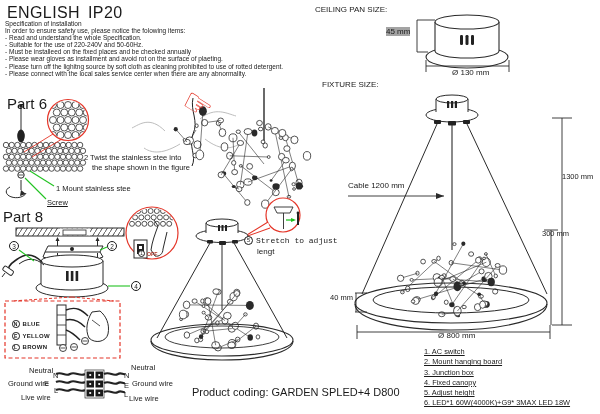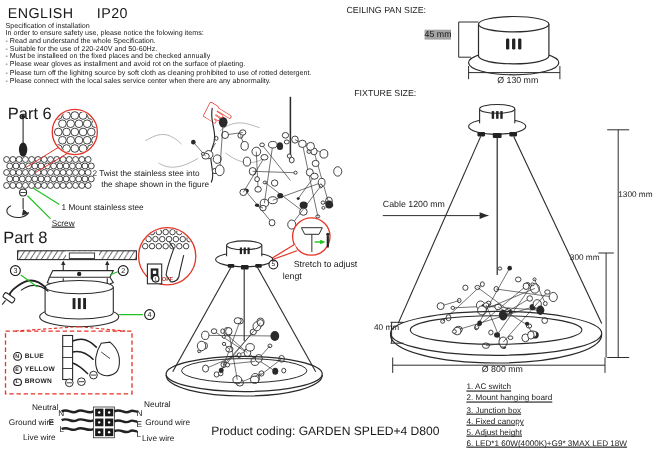--- a/index.html
+++ b/index.html
@@ -1,19 +1,19 @@
 <!DOCTYPE html>
 <html><head>
 <meta charset="utf-8">
 <style>
   html,body{margin:0;padding:0;background:#fff;}
   #page{position:relative;width:600px;height:414px;background:#ffffff;overflow:hidden;
         font-family:"Liberation Sans",sans-serif;color:#1a1a1a;}
   .abs{position:absolute;white-space:nowrap;}
-  .h1{font-size:13px;letter-spacing:.4px;}
+  .h1{font-size:16px;letter-spacing:.4px;}
   .tiny{font-size:6.5px;line-height:7.1px;}
   .lbl8{font-size:8px;}
   .lbl75{font-size:7.5px;}
   .part{font-size:15px;}
   .list{font-size:7.4px;line-height:10.3px;}
   .prod{font-size:11px;}
   .circ{display:inline-flex;align-items:center;justify-content:center;
         border:0.9px solid #1a1a1a;border-radius:50%;box-sizing:border-box;background:#fff;}
   .legend-row{display:flex;align-items:center;gap:3px;font-size:6px;font-weight:bold;letter-spacing:.3px;}
   .wire-lbl{font-size:7.5px;}
@@ -175,22 +175,22 @@
     <line x1="222" y1="237" x2="242" y2="237" stroke="#2a2a2a" stroke-width="0.9"></line>
 
     <line x1="221" y1="142" x2="221" y2="237" stroke="#2a2a2a" stroke-width="0.9"></line>
     <line x1="214" y1="142" x2="228" y2="142" stroke="#2a2a2a" stroke-width="0.9"></line>
 
     <line x1="18" y1="108" x2="114" y2="108" stroke="#2a2a2a" stroke-width="0.9"></line>
     <polygon points="114,108 106,105 106,111" fill="#2a2a2a"></polygon>
   </svg>
   <span class="abs lbl8" style="left:348px;top:181px;">Cable 1200 mm</span>
   <span class="abs lbl75" style="left:562px;top:172px;">1300 mm</span>
-  <span class="abs lbl75" style="left:518px;top:229px;">300 mm</span>
-  <span class="abs lbl75" style="left:340px;top:293px;">40 mm</span>
+  <span class="abs lbl75" style="left:518px;top:229px;padding-left:24px;">300 mm</span>
+  <span class="abs lbl75" style="left:330px;top:293px;">40 mm</span>
   <span class="abs lbl8" style="left:438px;top:331px;">Ø 800 mm</span>
 
   <span class="abs part" style="left:7px;top:95px;">Part 6</span>
   <svg style="left:0px;top:86px;" width="330" height="124" viewBox="0 0 330 124">
     <defs>
       <clipPath id="magclip">
           <circle cx="68" cy="34" r="19.5"></circle>
         </clipPath>
       <clipPath id="insetclip">
           <circle cx="152" cy="33" r="25"></circle>
@@ -613,21 +613,21 @@
         <ellipse cx="93.57145495073065" cy="98.66916550633886" rx="3.5886951303155" ry="4.066187877871497" fill="#fff" stroke="#2a2a2a" stroke-width="0.8"></ellipse>
         <ellipse cx="96.79320443218374" cy="95.47696252652393" rx="2.8462654320987655" ry="2.95121292915894" fill="#fff" stroke="#2a2a2a" stroke-width="0.8"></ellipse>
         <line x1="96.79320443218374" y1="95.47696252652393" x2="61.10058105442982" y2="138.59976463233164" stroke="#2a2a2a" stroke-width="0.6"></line>
         <ellipse cx="61.10058105442982" cy="138.59976463233164" rx="2.172251371742113" ry="2.3280746504403833" fill="#2a2a2a"></ellipse>
       </g>
 
     <ellipse cx="82" cy="142" rx="71" ry="16" fill="none" stroke="#2a2a2a" stroke-width="1.1"></ellipse>
     <path d="M11,143 C11,154 43,162 82,162 C121,162 153,154 153,143" fill="none" stroke="#2a2a2a" stroke-width="1.1"></path>
     <ellipse cx="82" cy="139" rx="57" ry="11" fill="none" stroke="#2a2a2a" stroke-width="0.9"></ellipse>
   </svg>
-  <div class="abs" style="left:244px;top:236px;display:flex;align-items:center;gap:14px;">
+  <div class="abs" style="left:244px;top:236px;display:flex;align-items:center;gap:3px;font-family:Liberation Mono, monospace;">
     <span class="circ" style="width:9px;height:9px;font-size:6px;">5</span>
     <span class="lbl8">Stretch to adjust</span>
   </div>
   <span class="abs lbl8" style="left:257px;top:247px;">lengt</span>
 
   <svg style="left:0px;top:362px;" width="195" height="50" viewBox="0 0 195 50">
     <path d="M56,12 c6,-3 9,3 14,0 c5,-3 10,3 15,0" fill="none" stroke="#222" stroke-width="2.2"></path>
     <path d="M56,20 c6,-3 9,3 14,0 c5,-3 10,3 15,0" fill="none" stroke="#222" stroke-width="2.2"></path>
     <path d="M56,28 c6,-3 9,3 14,0 c5,-3 10,3 15,0" fill="none" stroke="#222" stroke-width="2.2"></path>
     <rect x="85" y="8" width="19" height="28" fill="#fff" stroke="#2a2a2a" stroke-width="0.7"></rect>

